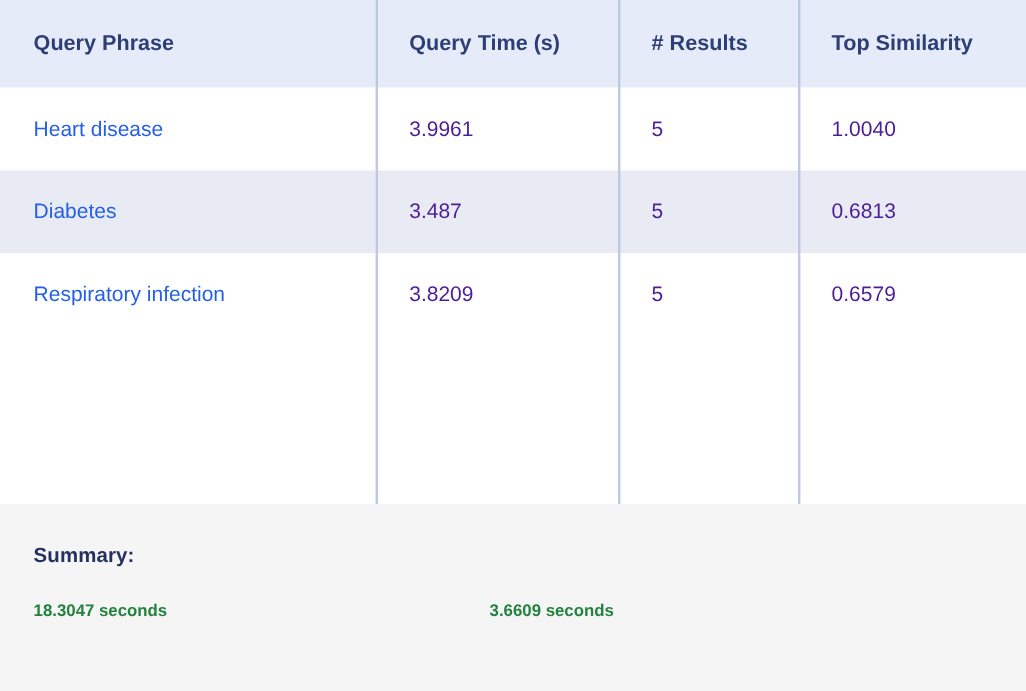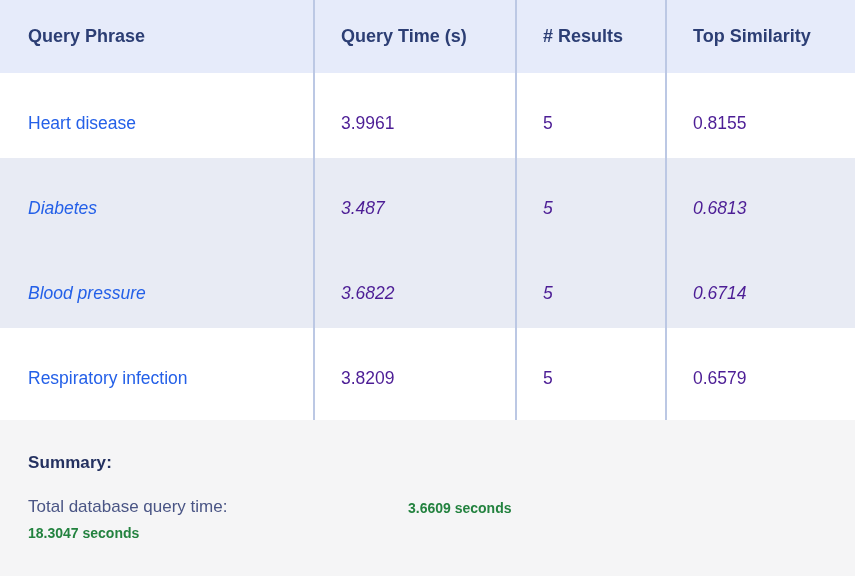--- a/index.html
+++ b/index.html
@@ -48,29 +48,29 @@
     text-align: left;
     padding: 0 0 0 28px;
     height: 73px;
     vertical-align: middle;
     white-space: nowrap;
     margin-left: 37px;
   }
 
   .results-table tbody td {
     height: 69px;
-    padding: 16px 0 0 28px;
+    padding: 0 0 0 28px;
     font-size: 17.5px;
     vertical-align: middle;
     white-space: nowrap;
     border: none;
   }
 
   .results-table tbody tr.row-odd  td { background: #ffffff; }
-  .results-table tbody tr.row-even td { background: #e8ebf4; font-style: italic; }
+  .results-table tbody tr.row-even td { background: #e8ebf4; }
 
   .cell-phrase { color: #2460e8; }
   .cell-metric { color: #4c1d95; }
 
   
   .col-rules {
     position: absolute;
     top: 0;
     left: 0;
     width: 855px;
@@ -153,54 +153,47 @@
         <th>Query Time (s)</th>
         <th># Results</th>
         <th>Top Similarity</th>
       </tr>
     </thead>
     <tbody>
       <tr class="row-odd">
         <td class="cell-phrase">Heart disease</td>
         <td class="cell-metric">3.9961</td>
         <td class="cell-metric">5</td>
-        <td class="cell-metric">0.8155</td>
+        <td class="cell-metric">1.0040</td>
       </tr>
       <tr class="row-even">
         <td class="cell-phrase">Diabetes</td>
         <td class="cell-metric">3.487</td>
         <td class="cell-metric">5</td>
         <td class="cell-metric">0.6813</td>
       </tr>
-      <tr class="row-even">
-        <td class="cell-phrase">Blood pressure</td>
-        <td class="cell-metric">3.6822</td>
-        <td class="cell-metric">5</td>
-        <td class="cell-metric">0.6714</td>
-      </tr>
       <tr class="row-odd">
         <td class="cell-phrase">Respiratory infection</td>
         <td class="cell-metric">3.8209</td>
         <td class="cell-metric">5</td>
         <td class="cell-metric">0.6579</td>
       </tr>
     </tbody>
   </table>
 
   <div class="col-rules">
     <div class="col-rule r1"></div>
     <div class="col-rule r2"></div>
     <div class="col-rule r3"></div>
   </div>
 
   <div class="summary-band">
     <div class="summary-title">Summary:</div>
     <div class="summary-stats">
       <div class="summary-stat stat-total">
-        <div class="stat-label">Total database query time:</div>
         <div class="stat-value">18.3047 seconds</div>
       </div>
       <div class="summary-stat stat-average">
         <div class="stat-value">3.6609 seconds</div>
       </div>
     </div>
   </div>
 
 </div>
 

